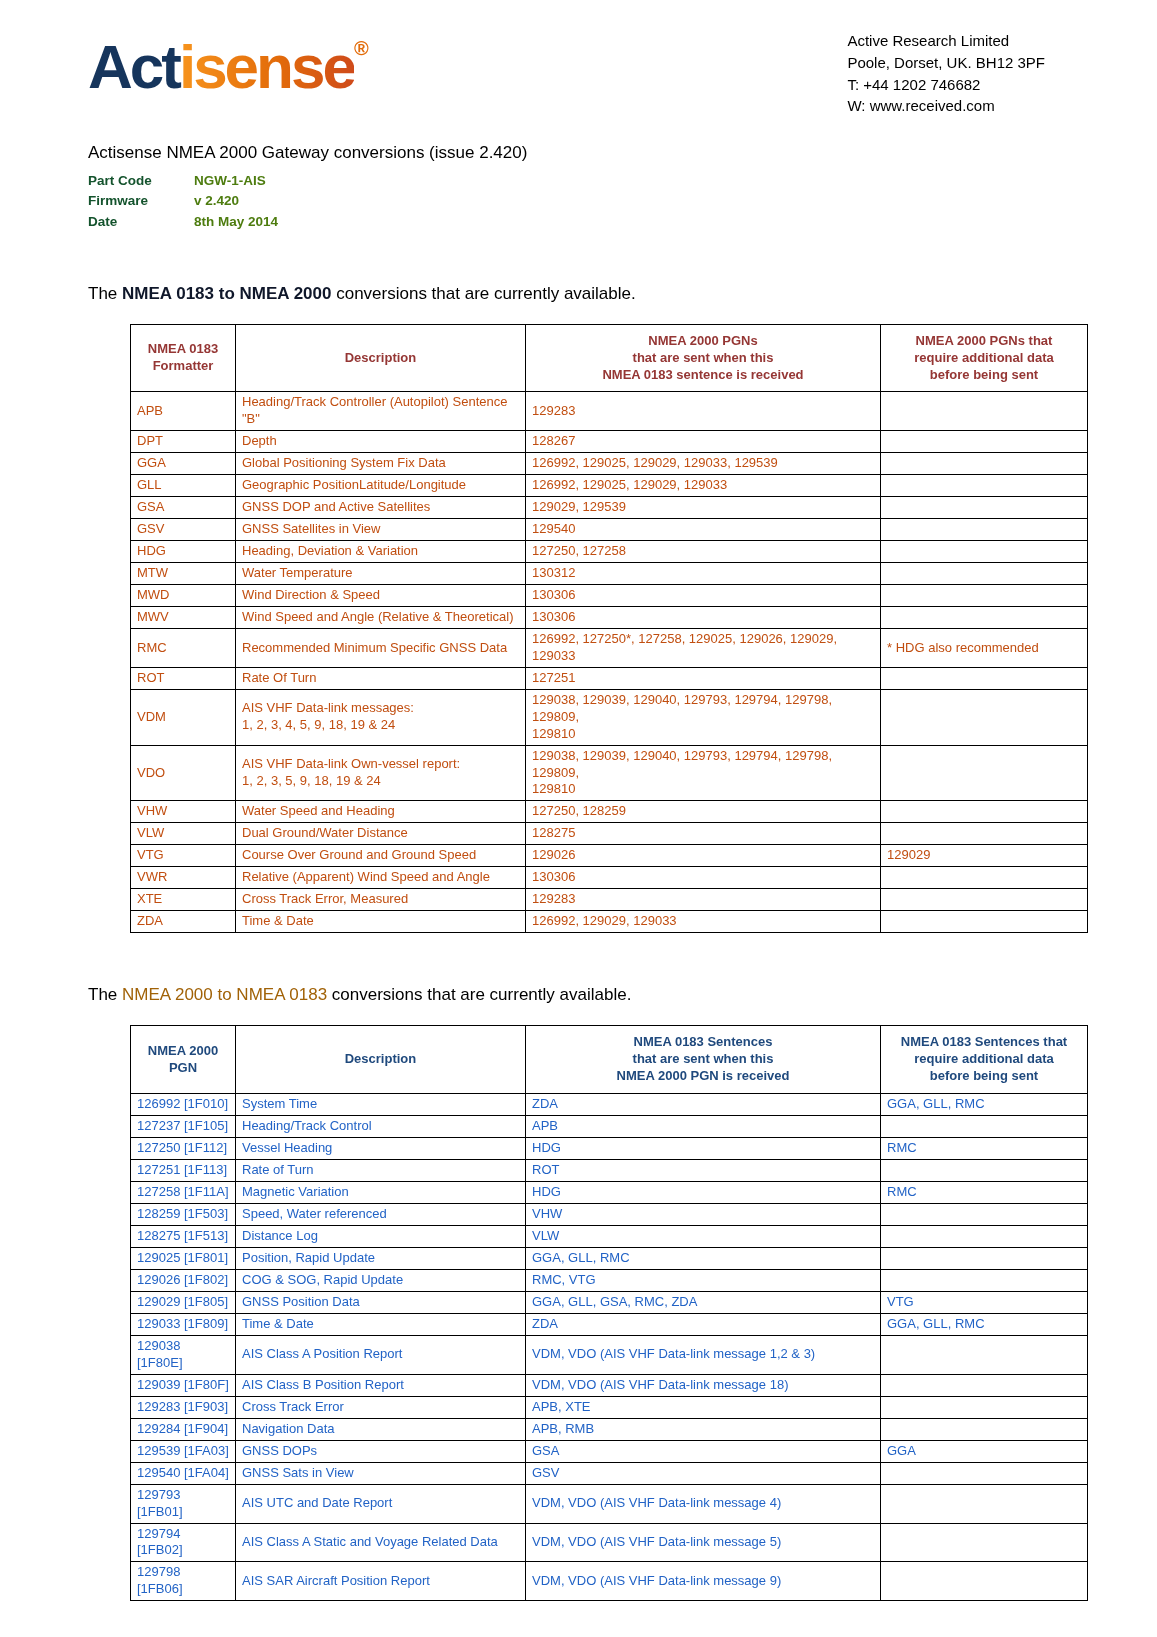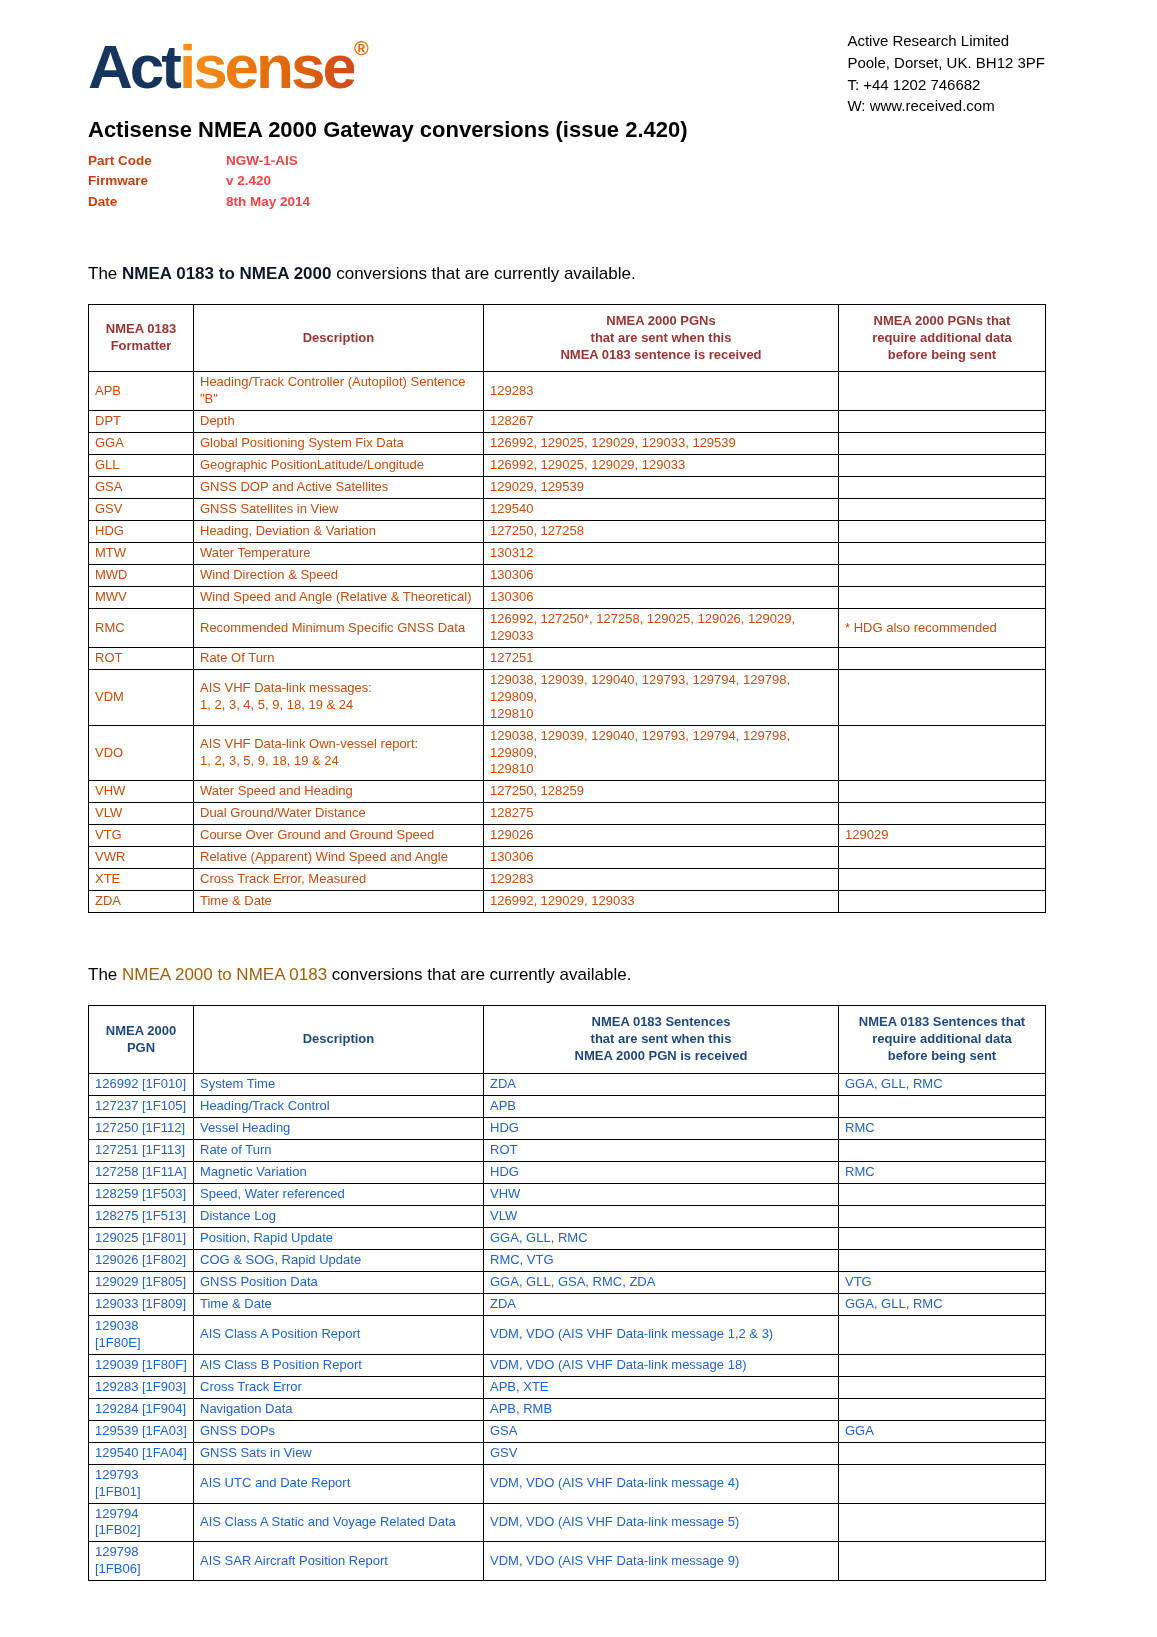--- a/index.html
+++ b/index.html
@@ -37,38 +37,39 @@
     font-size: 20px;
     font-weight: bold;
     vertical-align: top;
     position: relative;
     top: 2px;
     letter-spacing: 0;
   }
   .contact { font-size: 15px; line-height: 1.45; padding-top: 4px; }
 
   
-  .doc-title { font-size: 22px; font-weight: bold; }
+  .doc-title { font-size: 17px; font-weight: normal; margin-top: 26px; }
   .meta { margin-top: 8px; font-size: 13.5px; }
   .meta-row { display: flex; line-height: 1.5; }
-  .meta-label { width: 106px; font-weight: bold; color: #c2410c; }
-  .meta-value { font-weight: bold; color: #ef4444; margin-left: 32px; }
+  .meta-label { width: 106px; font-weight: bold; color: #14532d; }
+  .meta-value { font-weight: bold; color: #4d7c0f; }
 
   
   .section-heading { font-size: 17px; margin-top: 52px; color: #000; }
   .section-heading .hl1 { font-weight: bold; color: #0f172a; }
   .section-heading .hl2 { font-weight: normal; color: #a16207; margin-top: 36px; }
 
   
   table {
     border-collapse: collapse;
     table-layout: fixed;
     width: 957px;
     margin-top: 20px;
     font-size: 13px;
+    margin-left: 42px;
   }
   col.c1 { width: 105px; }
   col.c2 { width: 290px; }
   col.c3 { width: 355px; }
   col.c4 { width: 207px; }
   th, td {
     border: 1px solid #000;
     white-space: pre-line;
     vertical-align: middle;
     line-height: 1.3;

